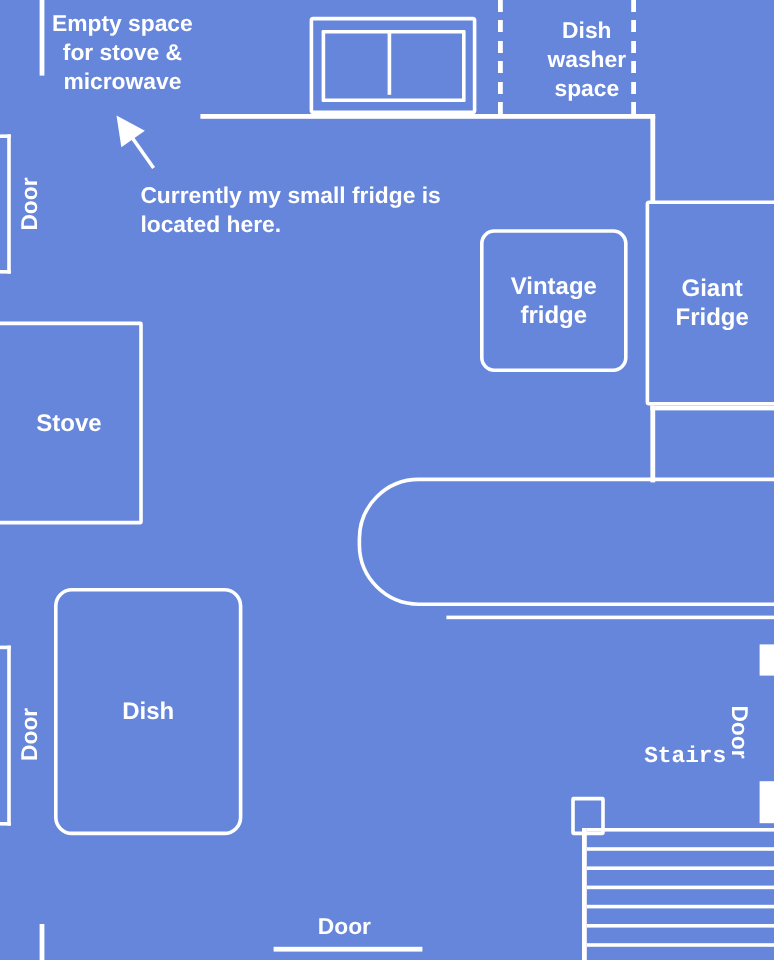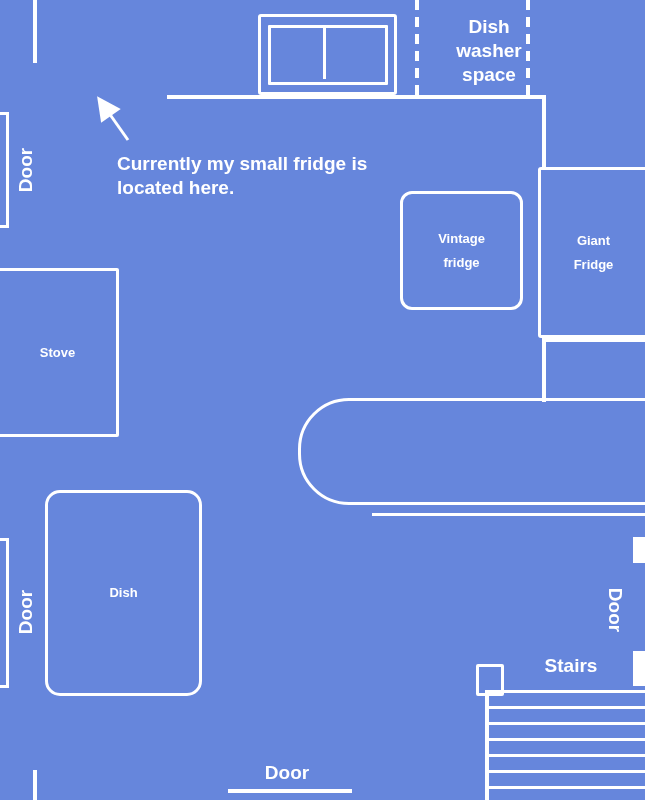--- a/index.html
+++ b/index.html
@@ -27,40 +27,43 @@
     color: var(--line-color, #fff);
     font-weight: 700;
     font-size: 19px;
     line-height: 24px;
     white-space: pre-line;
   }
   .lbl.center { text-align: center; }
   .boxlbl {
     color: var(--line-color, #fff);
     font-weight: 700;
-    font-size: 13px;
+    font-size: 20px;
     line-height: 24px;
     white-space: pre-line;
     text-align: center;
   }
   .dashed {
     position: absolute;
     width: 4px;
     background: repeating-linear-gradient(to bottom, var(--line-color, #fff) 0 10px, transparent 10px 17px);
   }
   .rotccw { transform: rotate(-90deg); }
   .rotcw  { transform: rotate(90deg); }
 </style>
 </head>
 <body>
 
 <div id="plan">
 
   <div class="vline" style="left:33px; top:0; height:63px; width:4px;"></div>
 
+  <div class="lbl center" style="left:28px; top:9px; width:148px;">Empty space
+for stove &amp;
+microwave</div>
 
   <svg style="position:absolute; left:86px; top:94px;" width="60" height="58">
     <defs>
       <marker id="ah" markerWidth="10" markerHeight="10" refX="5" refY="5" orient="auto">
         <path d="M1,1 L9,5 L1,9 Z" fill="#ffffff"></path>
       </marker>
     </defs>
     <line x1="42" y1="46" x2="18" y2="12" stroke="#ffffff" stroke-width="3" marker-end="url(#ah)"></line>
   </svg>
 
@@ -117,21 +120,21 @@
 
   <div class="stub" style="left:633px; top:537px; width:12px; height:26px;"></div>
   <div class="stub" style="left:633px; top:651px; width:12px; height:35px;"></div>
   <div class="lbl center rotcw" style="left:591px; top:598px; width:48px;">Door</div>
 
   <div class="hline" style="left:228px; top:789px; width:124px; height:4px;"></div>
   <div class="lbl center" style="left:237px; top:761px; width:100px;">Door</div>
 
   <div class="vline" style="left:33px; top:770px; height:30px; width:4px;"></div>
 
-  <div class="lbl center" style="left:521px; top:654px; width:100px;">Stairs</div>
+  <div class="lbl center" style="left:521px; top:618px; width:100px;font-family:Liberation Mono, monospace;">Stairs</div>
   <div class="box" style="left:476px; top:664px; width:22px; height:26px; border-radius:2px;"></div>
   <div class="vline" style="left:485px; top:690px; height:110px; width:4px;"></div>
   <div class="hline" style="left:489px; top:690px; width:156px;"></div>
   <div class="hline" style="left:489px; top:706px; width:156px;"></div>
   <div class="hline" style="left:489px; top:722px; width:156px;"></div>
   <div class="hline" style="left:489px; top:738px; width:156px;"></div>
   <div class="hline" style="left:489px; top:754px; width:156px;"></div>
   <div class="hline" style="left:489px; top:770px; width:156px;"></div>
   <div class="hline" style="left:489px; top:786px; width:156px;"></div>
 

